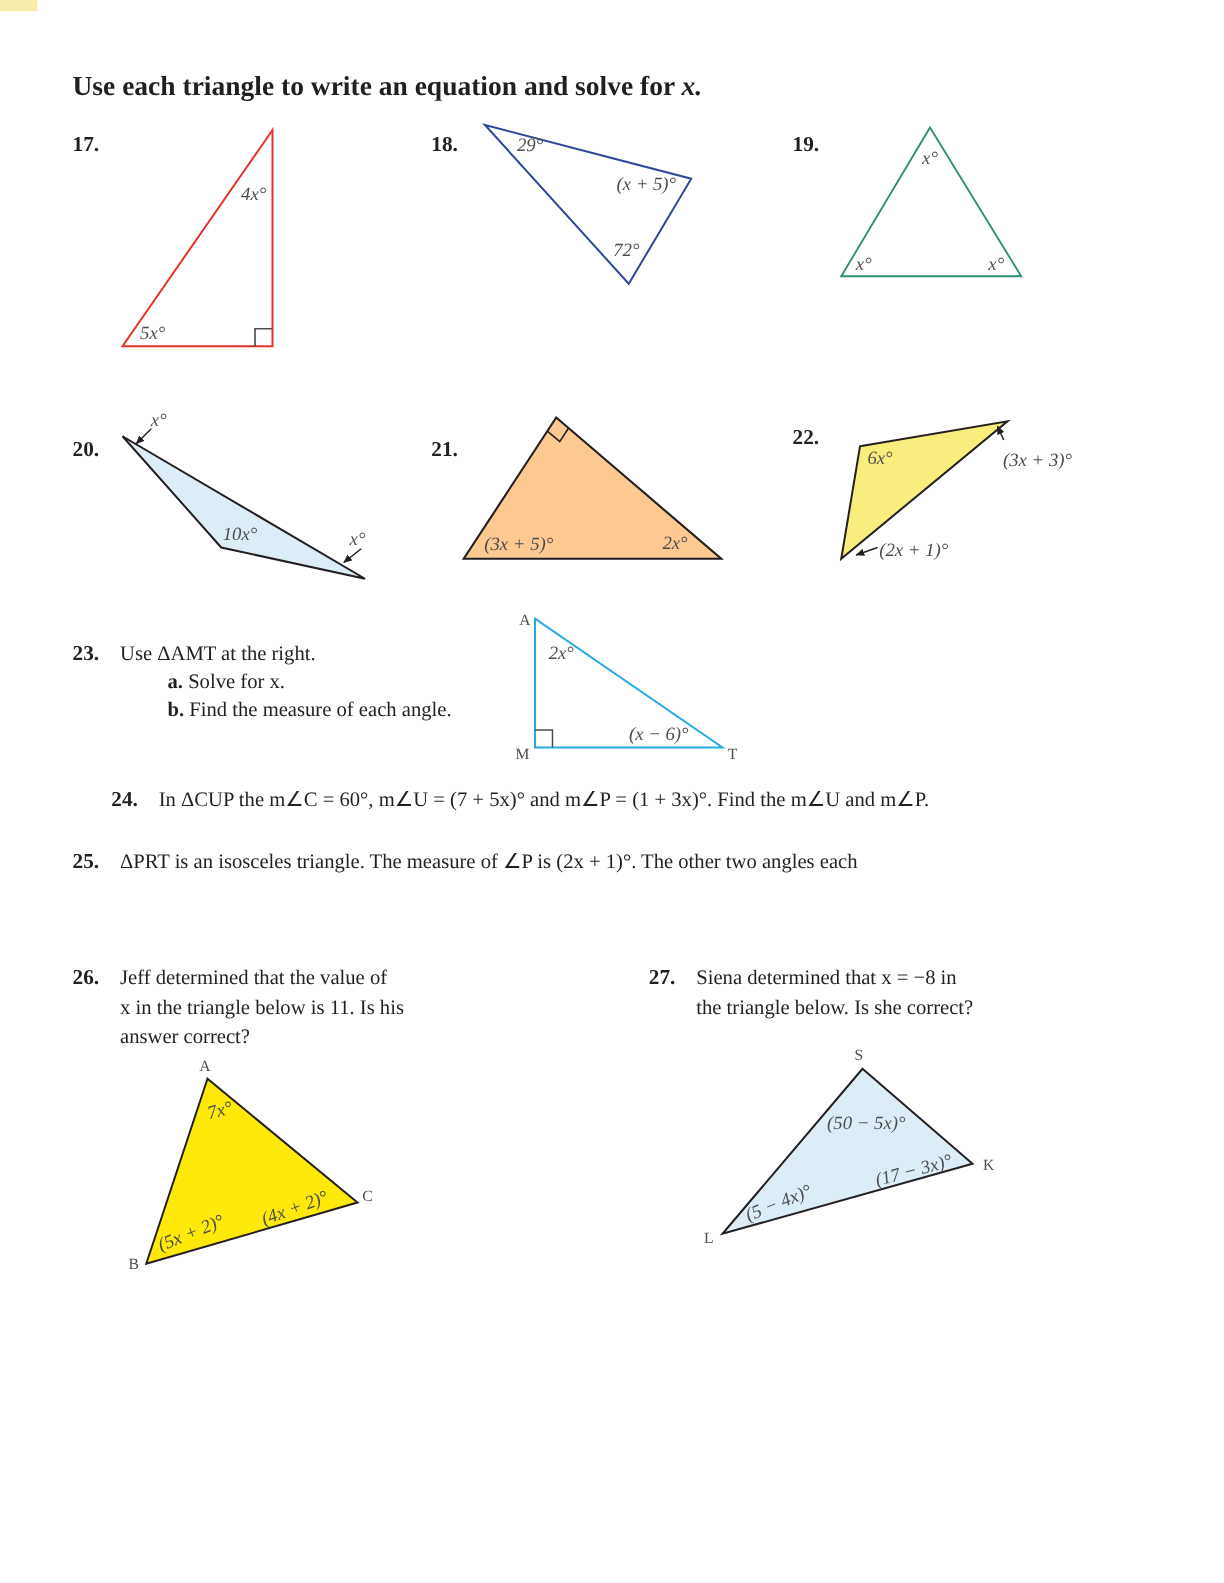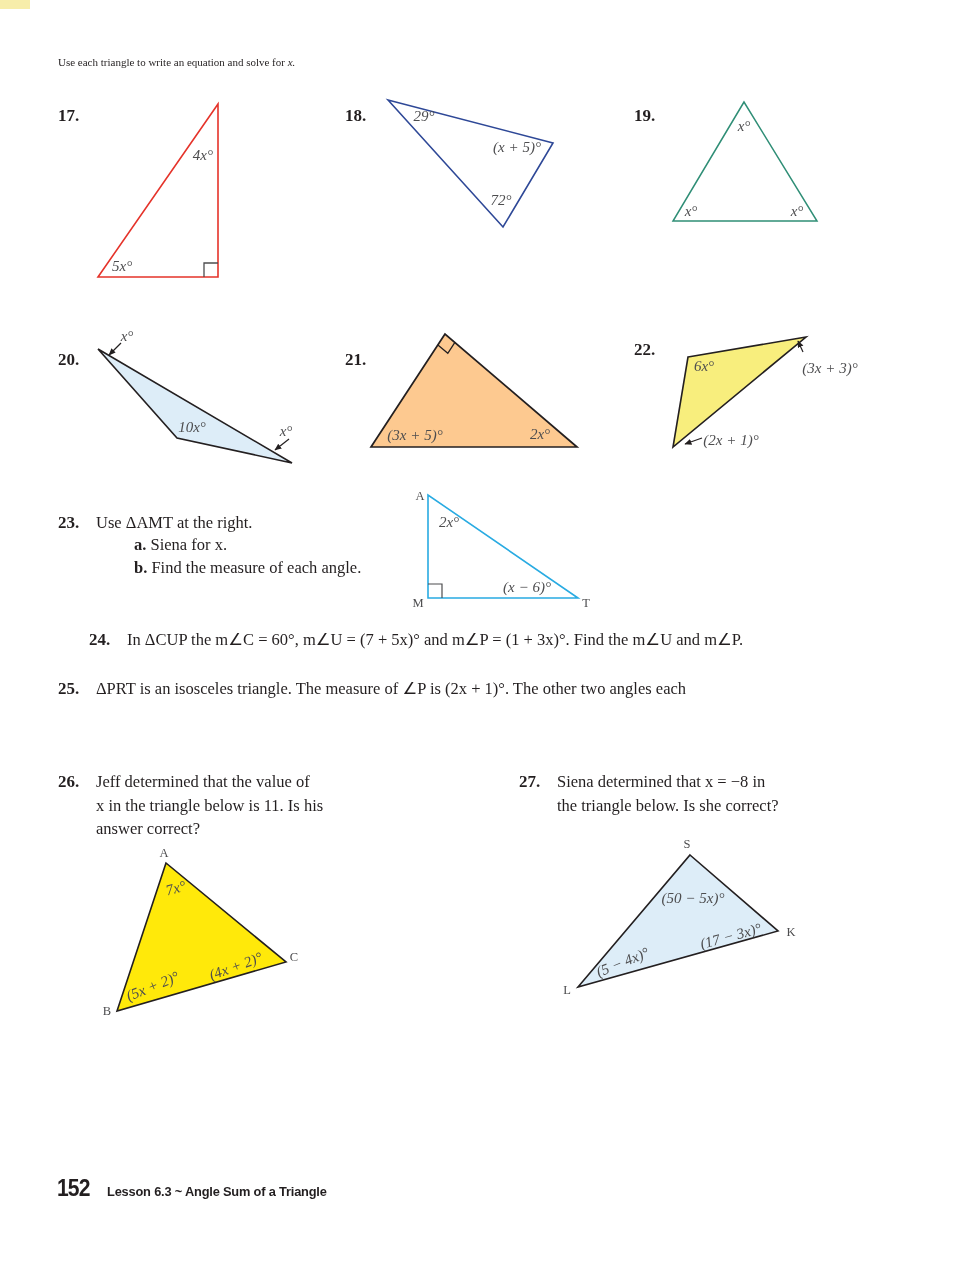--- a/index.html
+++ b/index.html
@@ -1,20 +1,20 @@
 <!DOCTYPE html>
 <html><head>
 <meta charset="utf-8">
 <style>
   html,body { margin:0; padding:0; background:#ffffff; }
   .page { position:relative; width:979px; height:1266px; background:#ffffff;
           font-family:"Liberation Serif", serif; color:#231f20; overflow:hidden; }
   .abs { position:absolute; }
   .corner-mark { position:absolute; left:0; top:0; width:30px; height:9px; background:#f7edaa; }
-  .heading { font-size:11px; font-weight:normal; white-space:nowrap; }
+  .heading { font-size:22px; font-weight:bold; white-space:nowrap; }
   .it { font-style:italic; }
   .pnum { font-weight:bold; font-size:17px; display:inline-block; width:38px; vertical-align:top; }
   .prob { font-size:16.5px; line-height:23.5px; white-space:nowrap; }
   .pcol { display:inline-block; vertical-align:top; }
   .sub { font-size:16.5px; white-space:nowrap; }
   .subl { font-weight:bold; }
   svg text { font-family:"Liberation Serif", serif; }
   .lbl { font-size:15px; font-style:italic; fill:#4d4d4f; }
   .vtx { font-size:12.5px; fill:#4d4d4f; }
   .footer { display:flex; align-items:baseline; gap:13px;
@@ -88,21 +88,21 @@
     </defs>
     <polygon points="28,27 146,7 13,117" fill="#f8ee7d" stroke="#231f20" stroke-width="1.6"></polygon>
     <line x1="143" y1="22" x2="138" y2="11" stroke="#231f20" stroke-width="1.2" marker-end="url(#arr22)"></line>
     <line x1="42" y1="108" x2="25" y2="114" stroke="#231f20" stroke-width="1.2" marker-end="url(#arr22)"></line>
     <text class="lbl" x="44" y="41" text-anchor="middle">6x°</text>
     <text class="lbl" x="170" y="43" text-anchor="middle">(3x + 3)°</text>
     <text class="lbl" x="71" y="115" text-anchor="middle">(2x + 1)°</text>
   </svg>
 
   <div class="abs prob" style="left:58px;top:511px;"><span class="pnum">23.</span><span class="ptext">Use ΔAMT at the right.</span></div>
-  <div class="abs sub" style="left:134px;top:535px;"><span class="subl">a.</span> <span>Siena for x.</span></div>
+  <div class="abs sub" style="left:134px;top:535px;"><span class="subl">a.</span> <span>Solve for x.</span></div>
   <div class="abs sub" style="left:134px;top:558px;"><span class="subl">b.</span> <span>Find the measure of each angle.</span></div>
 
   <svg class="abs" style="left:412px;top:488px;" width="185" height="124">
     <polygon points="16,7 16,110 166,110" fill="none" stroke="#29abe2" stroke-width="1.6"></polygon>
     <path d="M 16 96 L 30 96 L 30 110" fill="none" stroke="#4d4d4f" stroke-width="1.2"></path>
     <text class="vtx" x="8" y="12" text-anchor="middle">A</text>
     <text class="vtx" x="6" y="119" text-anchor="middle">M</text>
     <text class="vtx" x="174" y="119" text-anchor="middle">T</text>
     <text class="lbl" x="37" y="39" text-anchor="middle">2x°</text>
     <text class="lbl" x="115" y="104" text-anchor="middle">(x − 6)°</text>
@@ -131,17 +131,13 @@
     <text class="vtx" x="127" y="13" text-anchor="middle">S</text>
     <text class="vtx" x="231" y="101" text-anchor="middle">K</text>
     <text class="vtx" x="7" y="159" text-anchor="middle">L</text>
     <text class="lbl" x="133" y="68" text-anchor="middle">(50 − 5x)°</text>
     <text class="lbl" x="171" y="106" text-anchor="middle" transform="rotate(-15 171 102)">(17 − 3x)°</text>
     <text class="lbl" x="63" y="132" text-anchor="middle" transform="rotate(-22 63 128)">(5 − 4x)°</text>
   </svg>
 
 
 
-  <div class="abs footer" style="left:57px;top:1174px;">
-    <span class="fnum">152</span>
-    <span class="flesson">Lesson 6.3 ~ Angle Sum of a Triangle</span>
-  </div>
 </div>
 
 </body></html>

